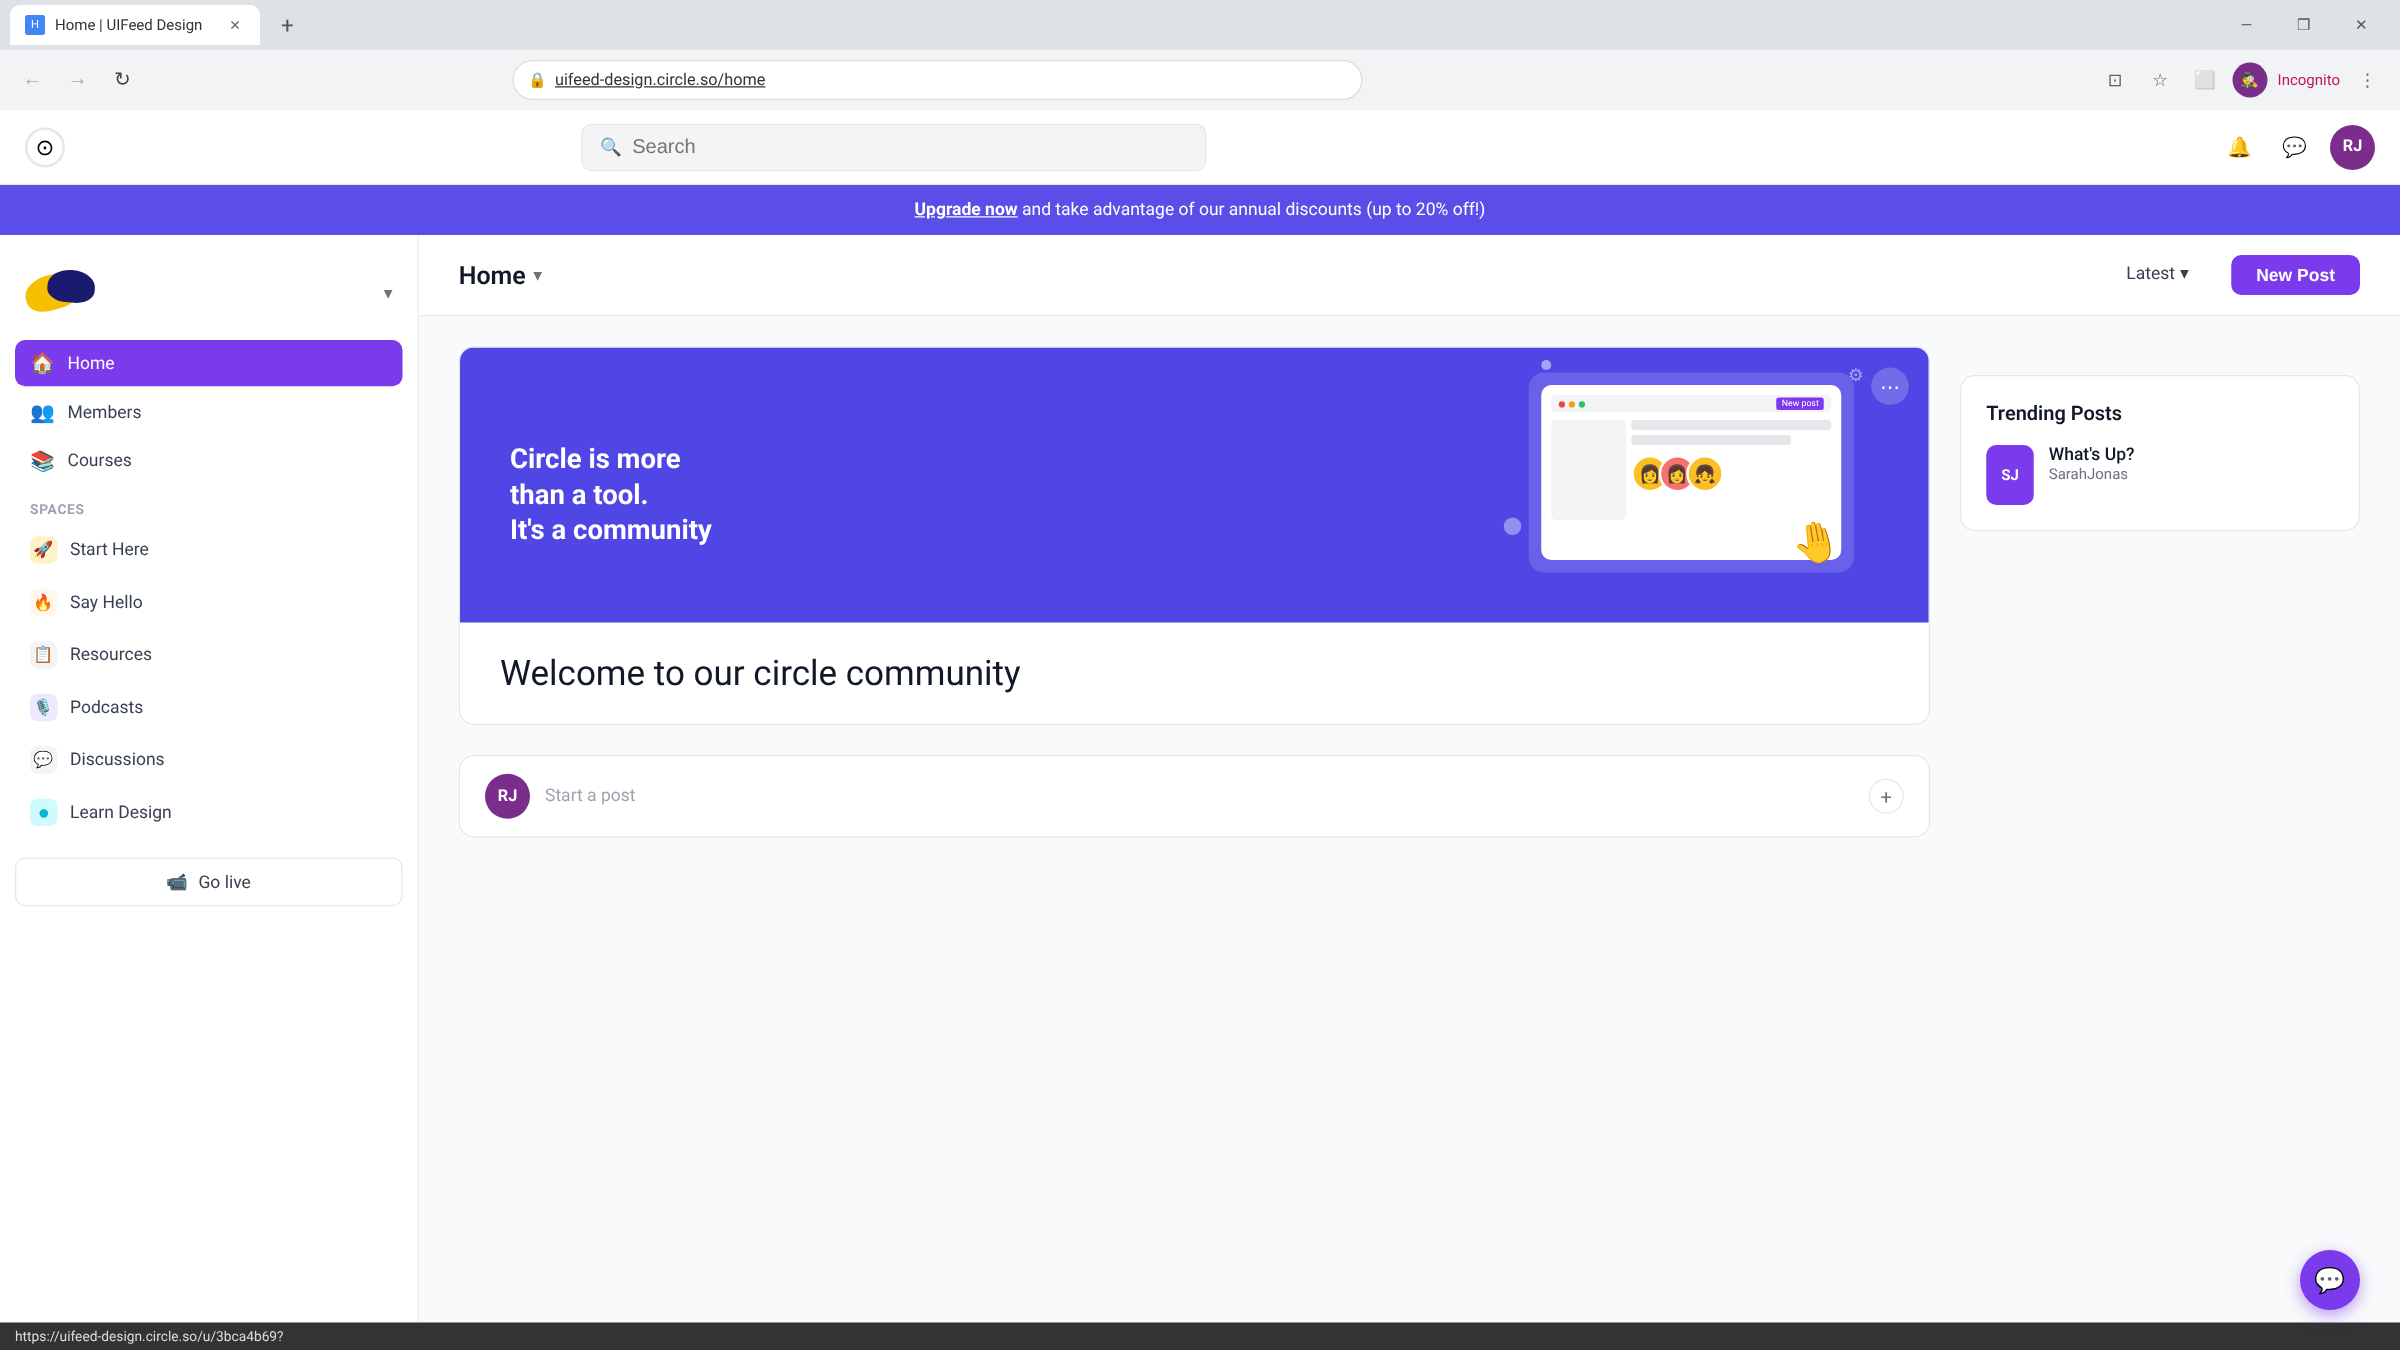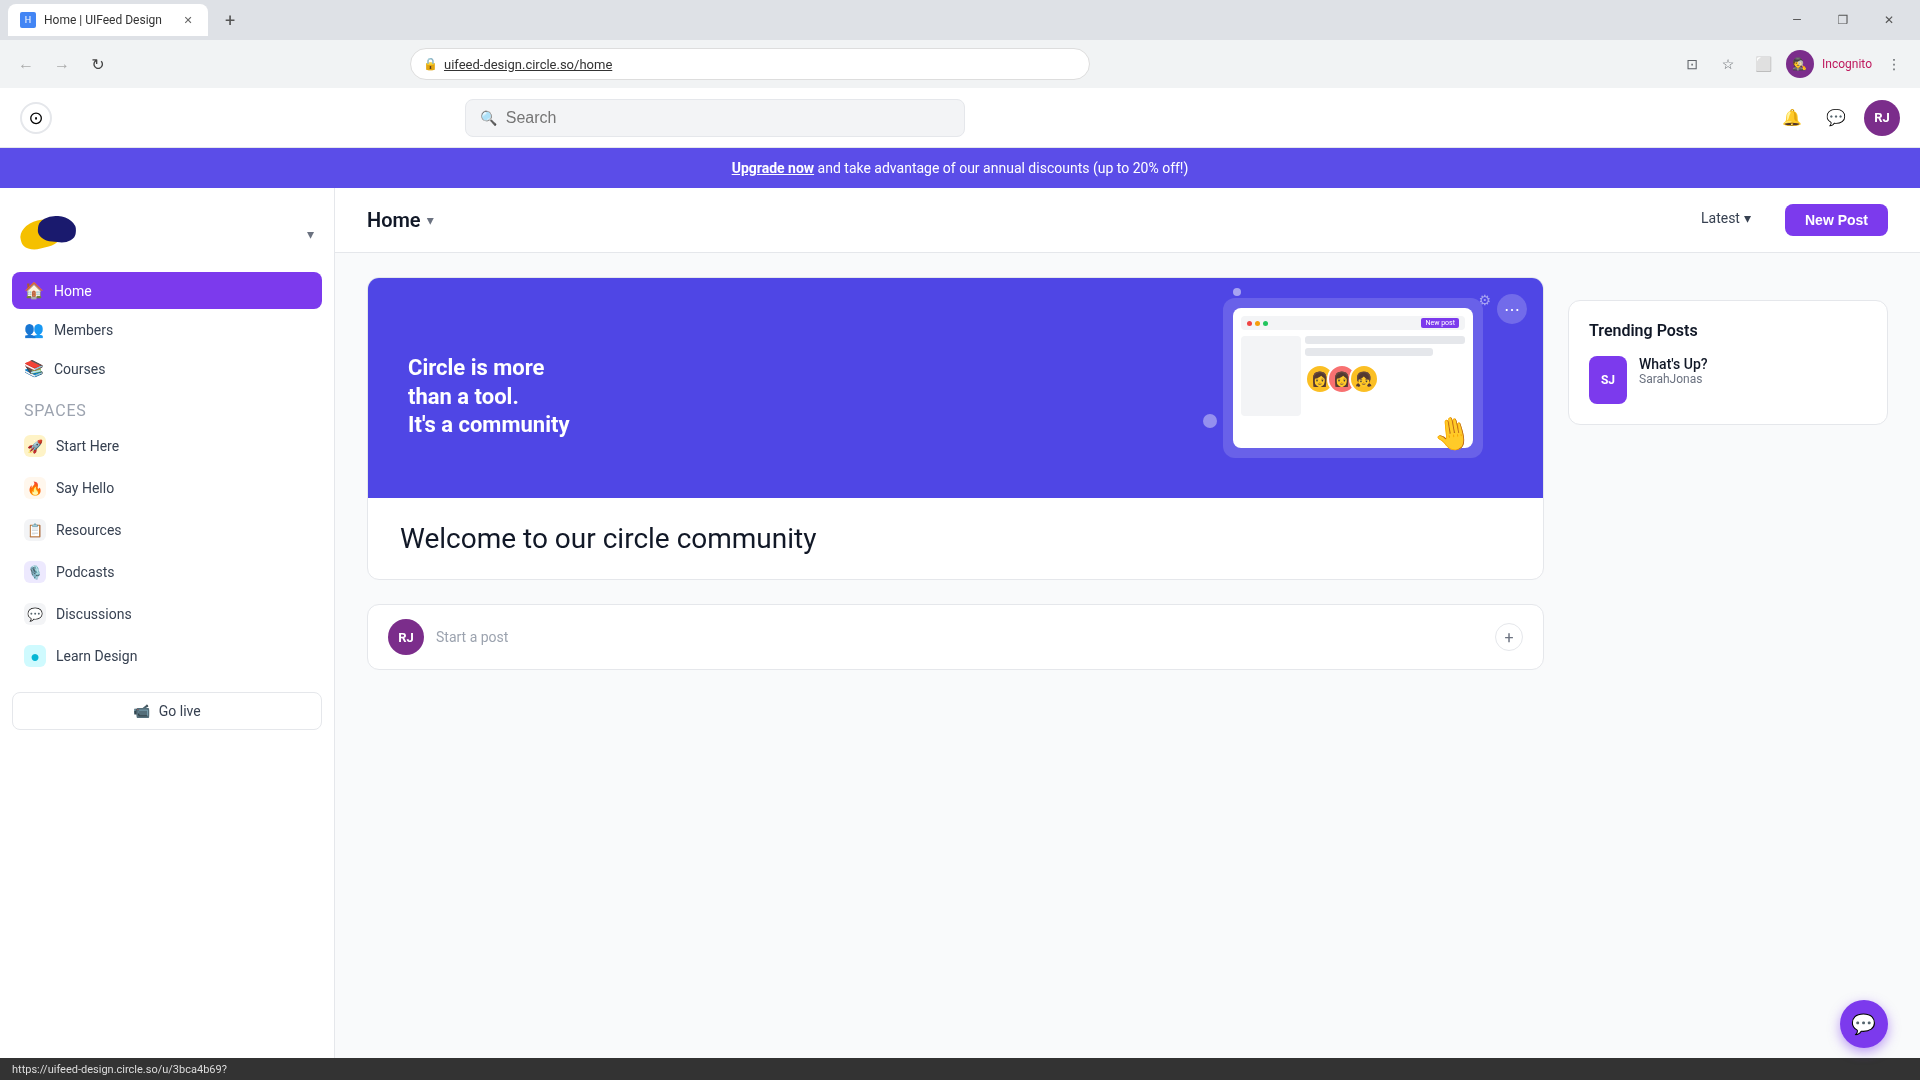--- a/index.html
+++ b/index.html
@@ -48,21 +48,21 @@
     .sidebar { width: 335px; background: #fff; border-right: 1px solid #e5e7eb; padding: 16px 0; flex-shrink: 0; }
     .sidebar-logo { padding: 8px 20px 16px; display: flex; align-items: center; gap: 8px; cursor: pointer; }
     .logo-chevron { color: #6b7280; font-size: 14px; margin-left: auto; }
 
     .sidebar-nav { padding: 0 12px; }
     .sidebar-item { display: flex; align-items: center; gap: 10px; padding: 9px 12px; border-radius: 8px; cursor: pointer; font-size: 14px; color: #374151; margin-bottom: 2px; }
     .sidebar-item.active { background: #7c3aed; color: white; }
     .sidebar-item.active .sidebar-icon { color: white; }
     .sidebar-icon { font-size: 16px; color: #6b7280; width: 20px; text-align: center; }
 
-    .sidebar-section-label { font-size: 16px; font-weight: 400; color: #9ca3af; text-transform: uppercase; letter-spacing: 0.05em; padding: 12px 24px 6px; }
+    .sidebar-section-label { font-size: 11px; font-weight: 700; color: #9ca3af; text-transform: uppercase; letter-spacing: 0.05em; padding: 12px 24px 6px; }
 
     .sidebar-space-item { display: flex; align-items: center; gap: 10px; padding: 9px 12px; border-radius: 8px; cursor: pointer; font-size: 14px; color: #374151; margin-bottom: 2px; }
     .space-icon { width: 22px; height: 22px; border-radius: 6px; display: flex; align-items: center; justify-content: center; font-size: 13px; flex-shrink: 0; }
 
     .go-live-btn { margin: 16px 12px 0; background: #fff; border: 1.5px solid #e5e7eb; border-radius: 8px; padding: 10px 16px; display: flex; align-items: center; gap: 8px; font-size: 14px; color: #374151; cursor: pointer; justify-content: center; }
 
     
     .content-area { flex: 1; display: flex; flex-direction: column; padding: 0; background: #f9fafb; }
 
     

